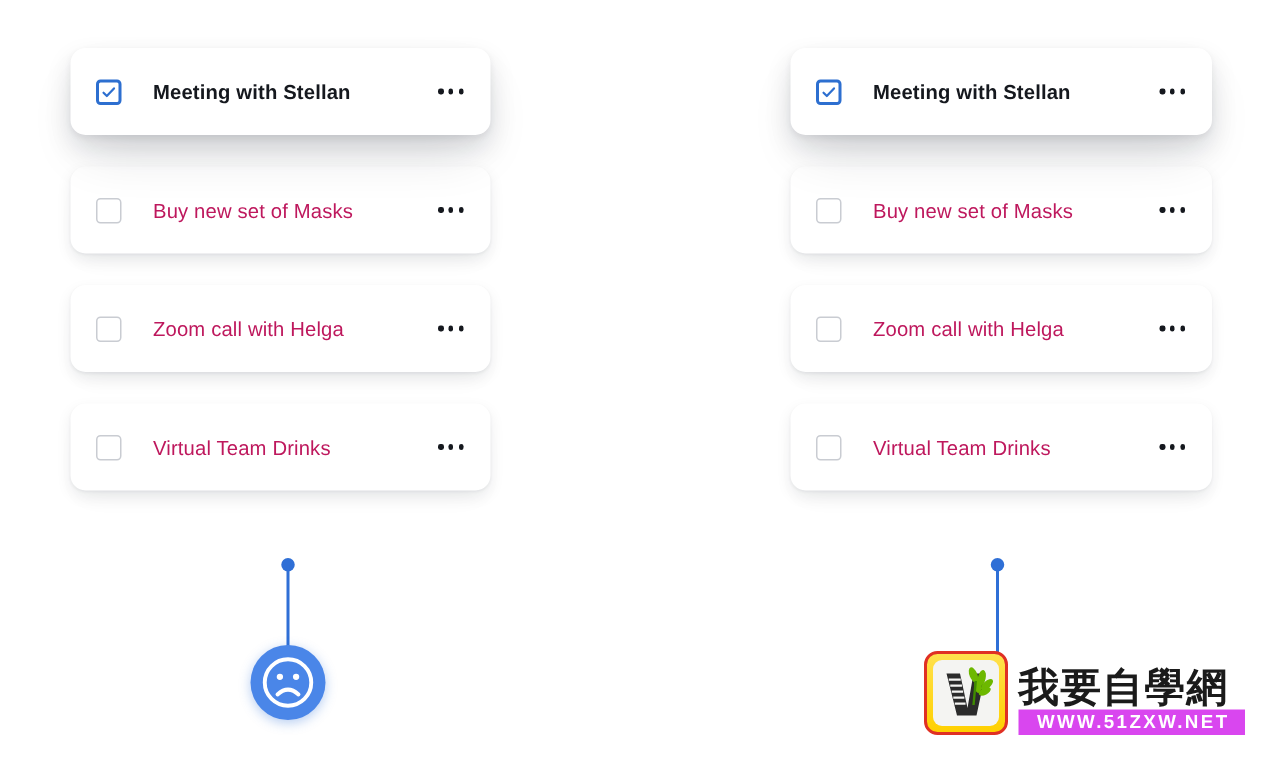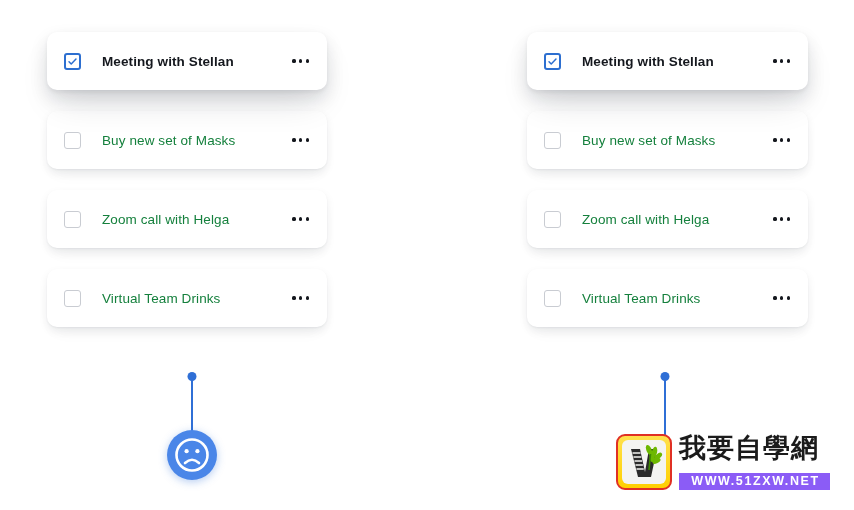--- a/index.html
+++ b/index.html
@@ -78,21 +78,21 @@
     display: none;
     width: 11px;
     height: 11px;
   }
   .checkbox.checked .tick { display: block; }
 
   
   .task-label {
     margin-left: 21px;
     font-size: 13.5px;
-    color: #15803d;
+    color: #be185d;
     letter-spacing: 0.1px;
     white-space: nowrap;
     flex: 1;
   }
   .task-label.bold {
     font-weight: 700;
     color: #15181e;
   }
 
   
@@ -201,22 +201,22 @@
     font-family: "DejaVu Sans", "Liberation Sans", sans-serif;
     font-size: 27px;
     font-weight: 700;
     line-height: 1;
     color: #1b1b1b;
     letter-spacing: 1px;
     white-space: nowrap;
     text-shadow: 1px 1px 0 #ffffff, -0.5px -0.5px 0 #ffffff;
   }
   .wm-url {
-    margin-top: 12px;
-    background: #8b5cf6;
+    margin-top: 1px;
+    background: #d946ef;
     color: #ffffff;
     font-family: "Liberation Sans", sans-serif;
     font-size: 12.5px;
     font-weight: 700;
     letter-spacing: 1.6px;
     line-height: 15px;
     padding: 1px 5px 1px 7px;
     white-space: nowrap;
     text-align: center;
   }

